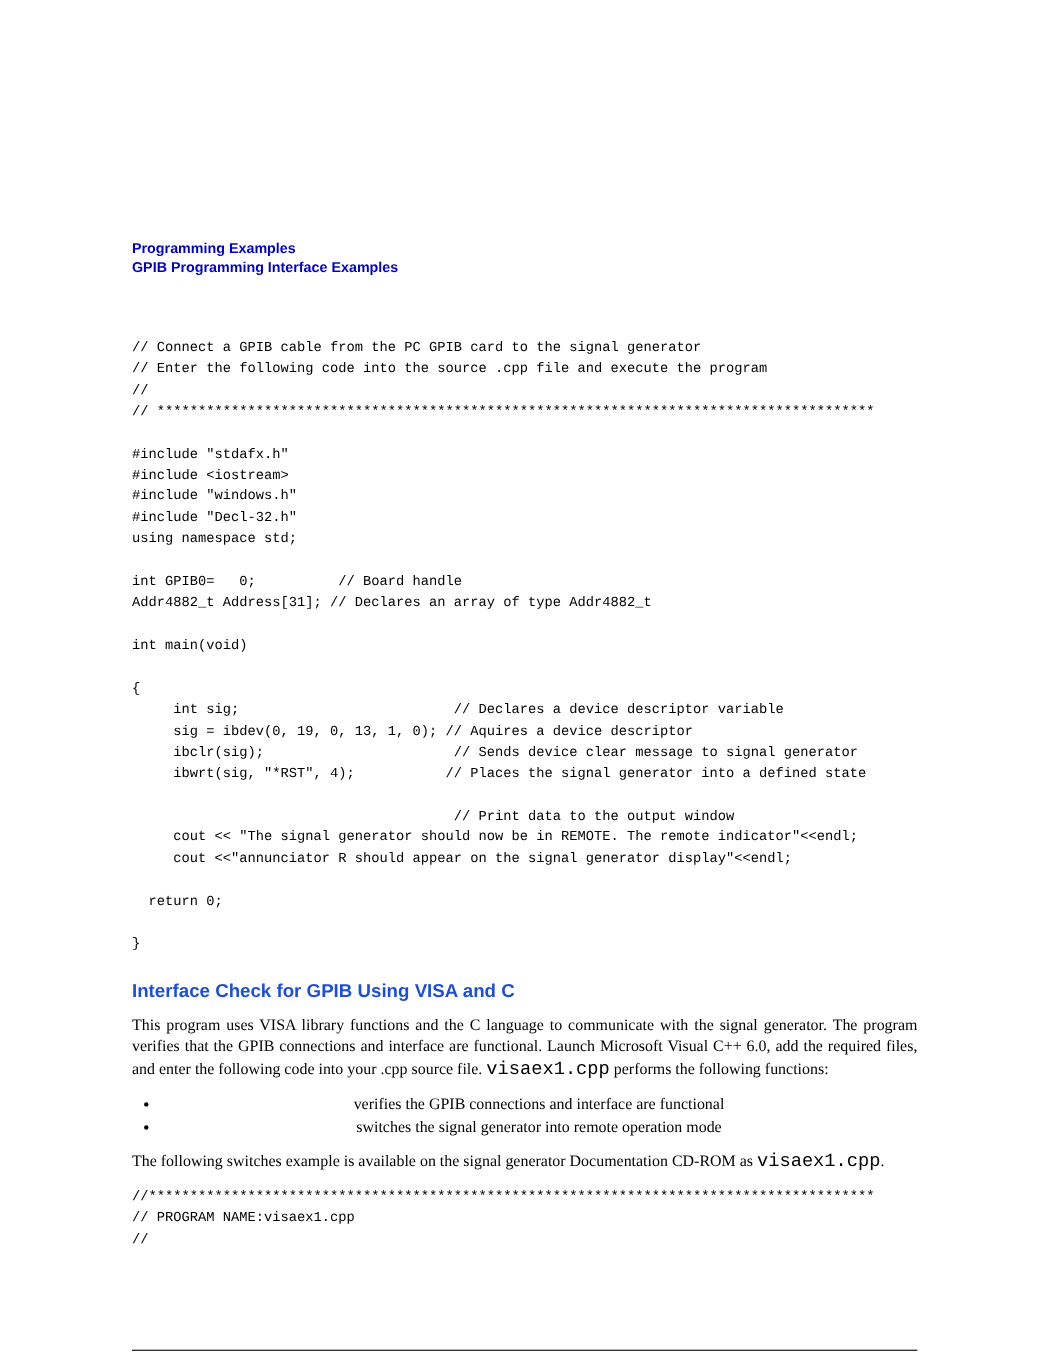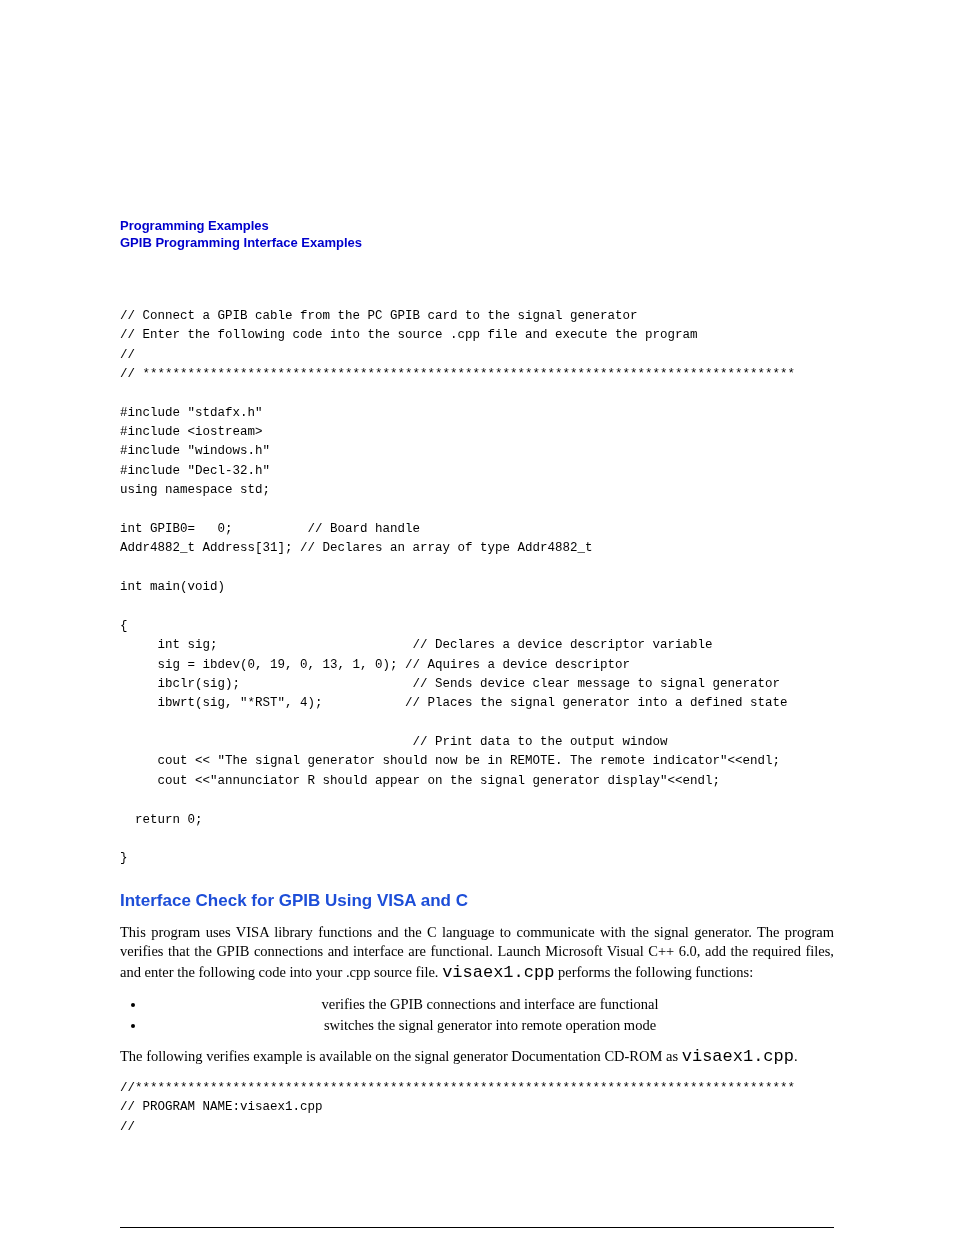--- a/index.html
+++ b/index.html
@@ -128,21 +128,21 @@
   <p class="bodytext">
     <span>This program uses VISA library functions and the C language to communicate with the signal generator. The program verifies that the GPIB connections and interface are functional. Launch Microsoft Visual C++ 6.0, add the required files, and enter the following code into your .cpp source file. </span><span class="mono-inline">visaex1.cpp</span><span> performs the following functions:</span>
   </p>
 
   <ul class="bullets">
     <li>verifies the GPIB connections and interface are functional</li>
     <li>switches the signal generator into remote operation mode</li>
   </ul>
 
   <p class="bodytext" style="text-align:left">
-    <span>The following verifies example is available on the signal generator Documentation CD-ROM as </span><span class="mono-inline">visaex1.cpp</span><span>.</span>
+    <span>The following switches example is available on the signal generator Documentation CD-ROM as </span><span class="mono-inline">visaex1.cpp</span><span>.</span>
   </p>
 
   <div class="codeblock2">//****************************************************************************************
 // PROGRAM NAME:visaex1.cpp
 // </div>
 
   <div class="footer">
     <span class="pagenum">68</span>
   </div>
 

